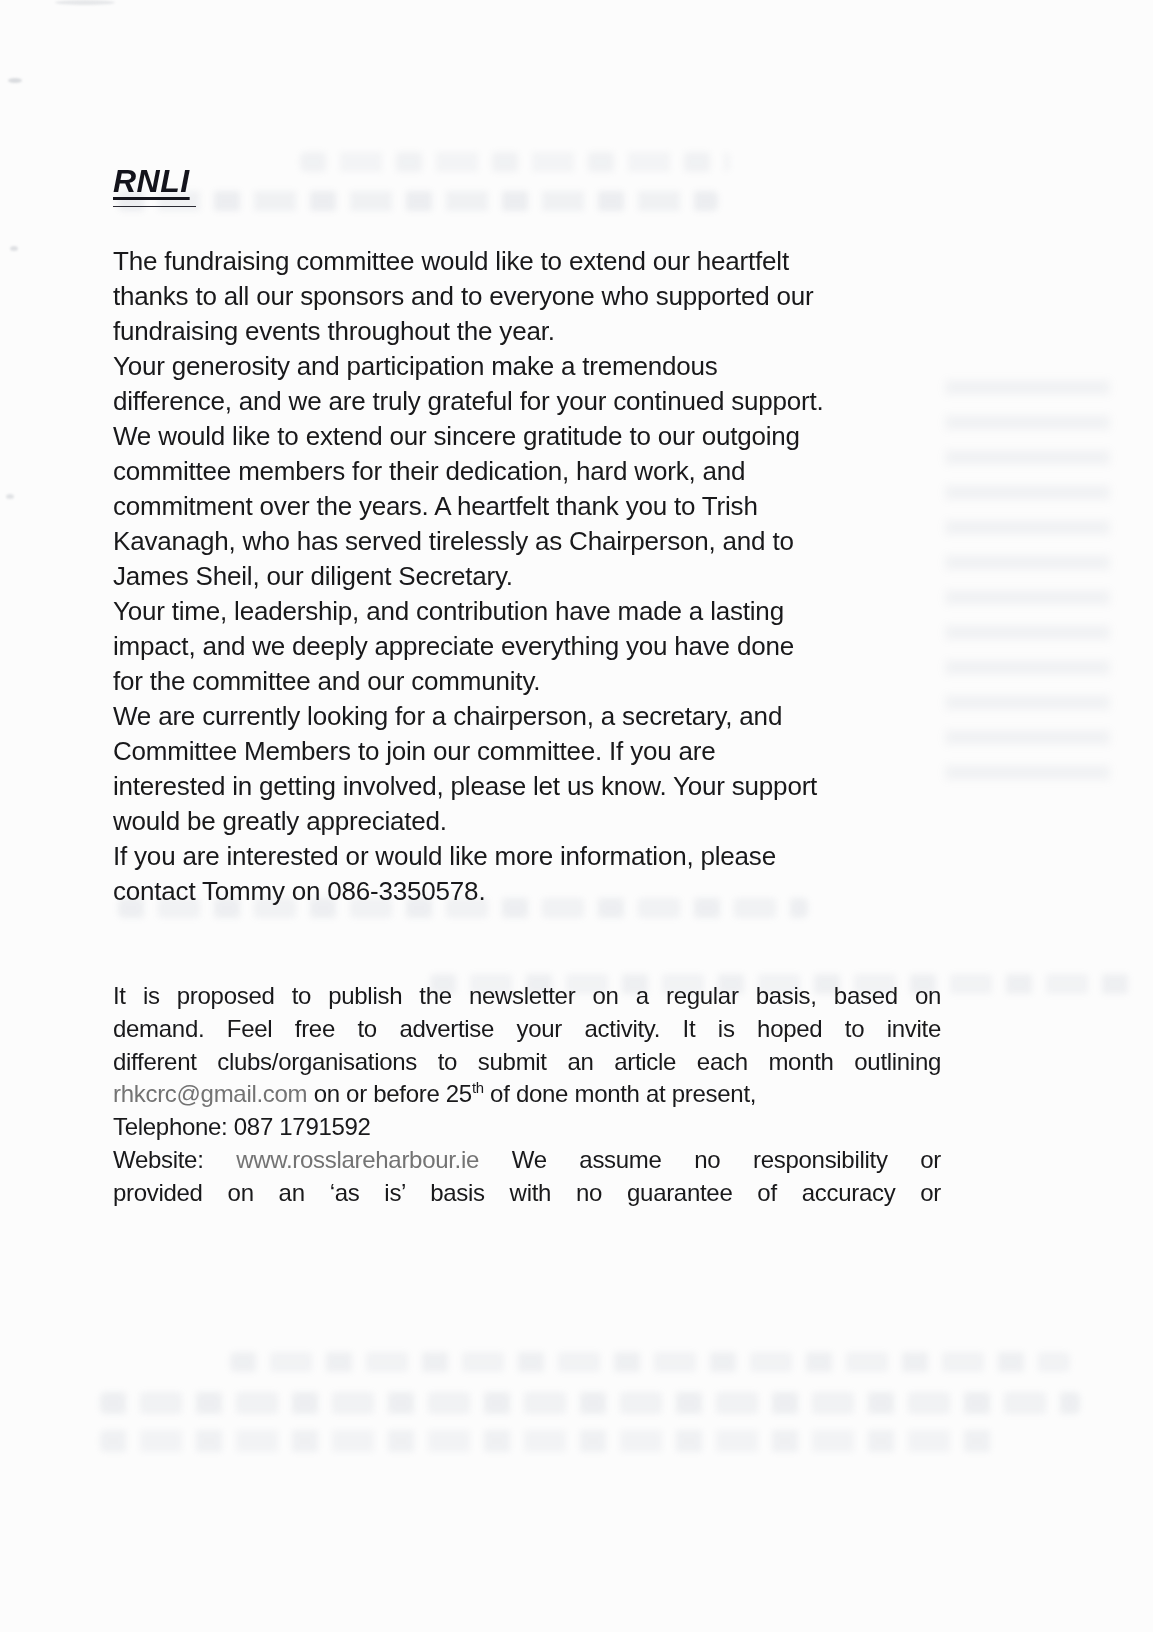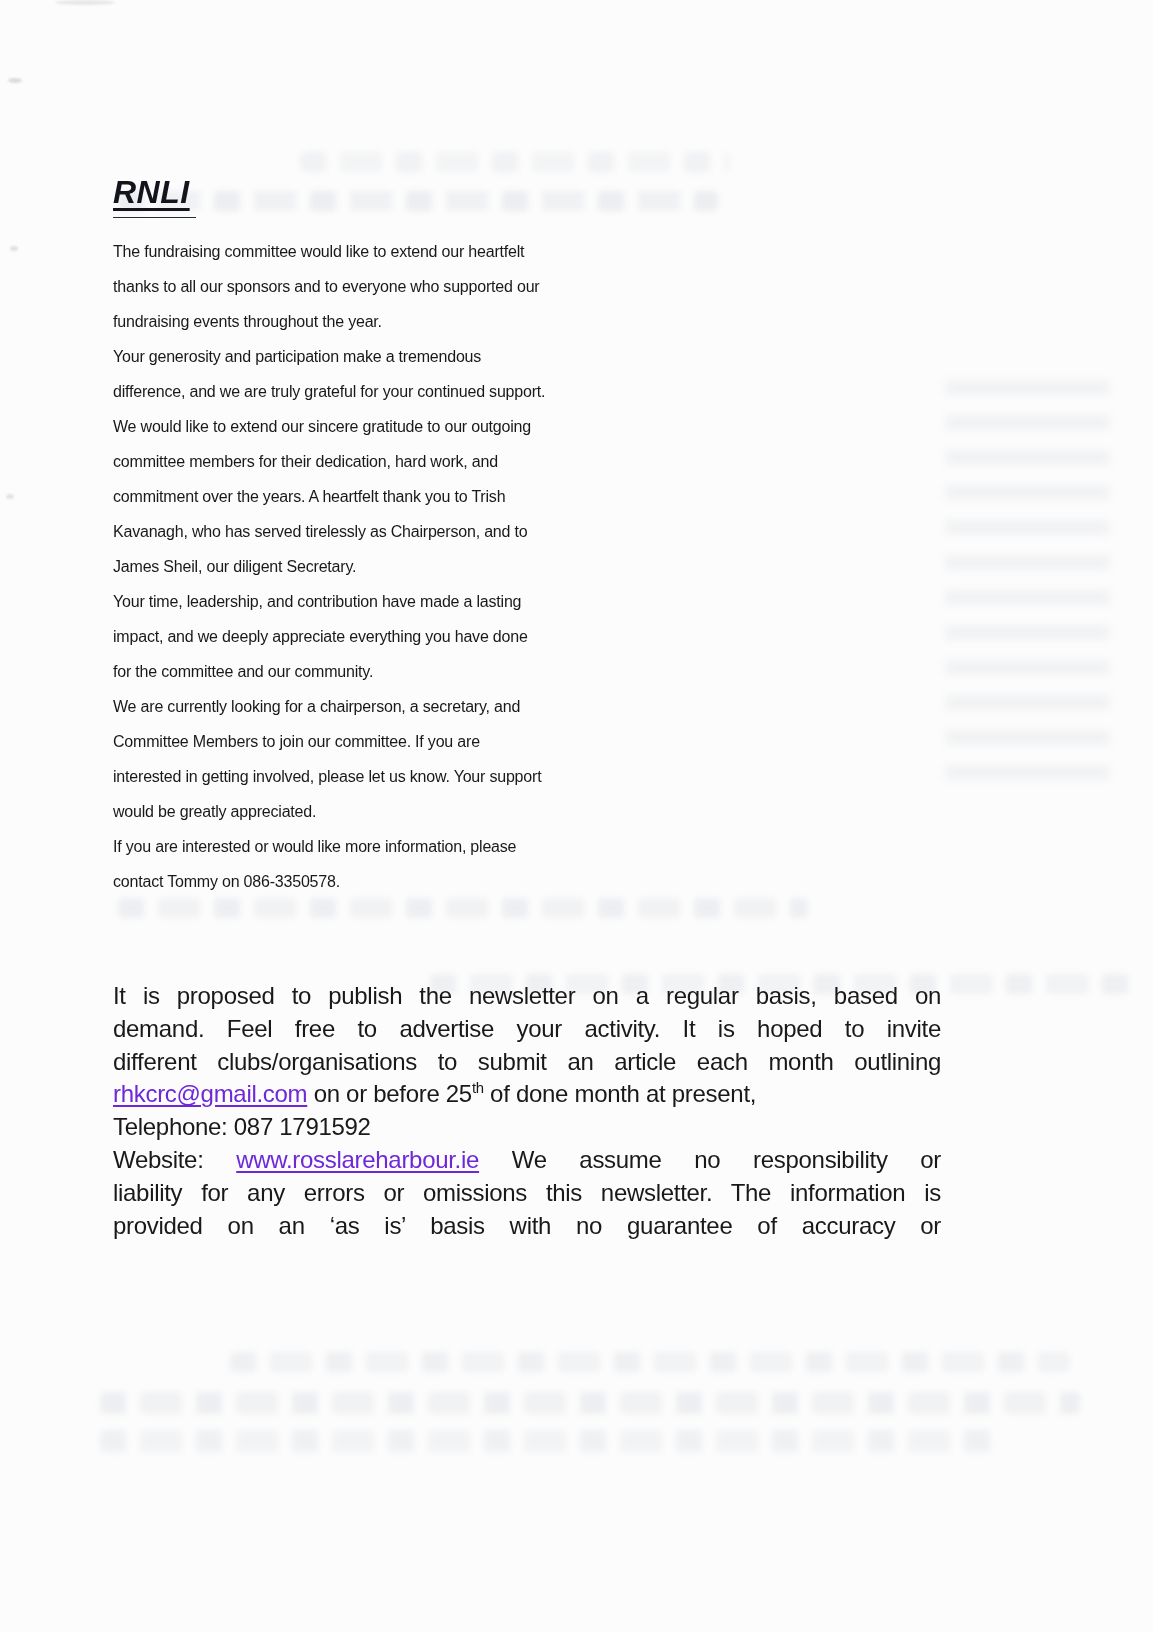--- a/index.html
+++ b/index.html
@@ -25,30 +25,30 @@
     letter-spacing: 0.5px;
     color: #14141c;
     text-decoration: underline;
     text-underline-offset: 5px;
     text-decoration-thickness: 2.5px;
     border-bottom: 1.5px solid #2a2a33;
     padding-bottom: 9px;
     padding-right: 6px;
     line-height: 1;
   }
-  .heading-rnli { top: 149px; }
+  .heading-rnli { top: 138px; }
   .heading-further { top: 926px; }
 
   
   .rnli-body {
     position: absolute;
     left: 113px;
     top: 218px;
     width: 836px;
-    font-size: 16px;
+    font-size: 26px;
     line-height: 35px;
     letter-spacing: -0.2px;
     white-space: pre-line;
     color: #19191b;
   }
 
   
   .fe-body {
     position: absolute;
     left: 113px;
@@ -59,22 +59,21 @@
     letter-spacing: -0.3px;
     color: #19191b;
   }
   .fe-line { white-space: nowrap; }
   .fe-line.justify {
     white-space: normal;
     text-align: justify;
     text-align-last: justify;
   }
   .doc-link {
-    color: #6d28d9;
-    text-decoration: underline;
+    color: #737373;
     text-underline-offset: 3px;
     cursor: pointer;
   }
   sup.ord { font-size: 0.62em; vertical-align: super; line-height: 0; }
 
   
   .ghost {
     position: absolute;
     border-radius: 5px;
     filter: blur(3px);
@@ -139,17 +138,16 @@
 contact Tommy on 086-3350578.</p>
 
 
   <div class="fe-body">
     <div class="fe-line justify">It is proposed to publish the newsletter on a regular basis, based on</div>
     <div class="fe-line justify">demand. Feel free to advertise your activity. It is hoped to invite</div>
     <div class="fe-line justify">different clubs/organisations to submit an article each month outlining</div>
     <div class="fe-line"><a class="doc-link">rhkcrc@gmail.com</a><span> on or before 25</span><sup class="ord">th</sup><span> of done month at present,</span></div>
     <div class="fe-line">Telephone: 087 1791592</div>
     <div class="fe-line justify"><span>Website: </span><a class="doc-link">www.rosslareharbour.ie</a><span> We assume no responsibility or</span></div>
-    <div class="fe-line justify">liability for any errors or omissions this newsletter. The information is</div>
     <div class="fe-line justify">provided on an ‘as is’ basis with no guarantee of accuracy or</div>
   </div>
 
 </div>
 
 </body></html>

